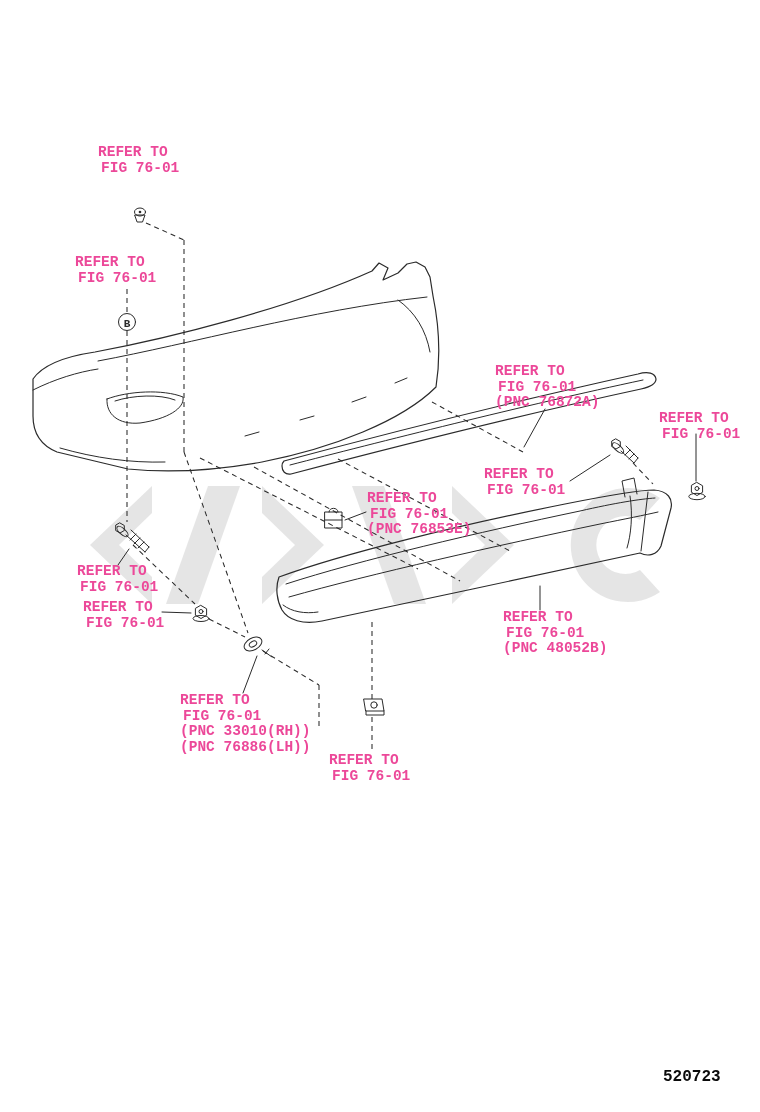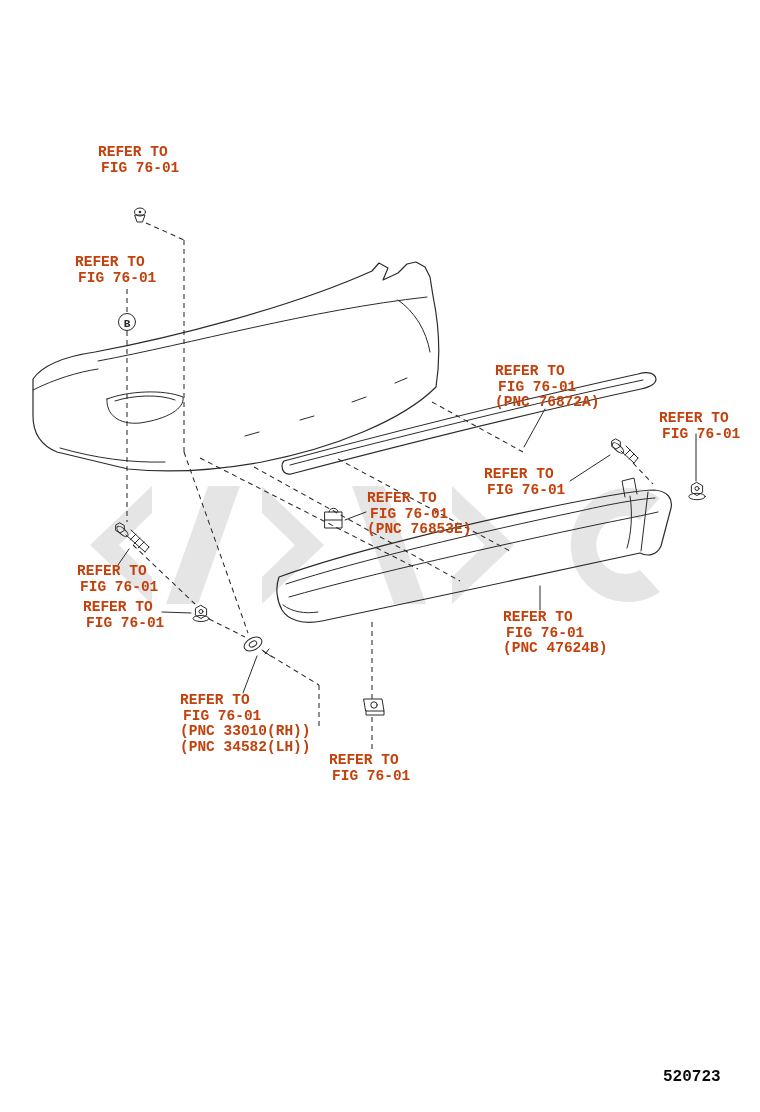--- a/index.html
+++ b/index.html
@@ -7,21 +7,21 @@
     width:760px;height:1112px;position:relative;background:#ffffff;
     font-family:"Liberation Mono","DejaVu Sans Mono",monospace;
     overflow:hidden;
   }
   #diagram-svg{position:absolute;left:0;top:0;}
   .ln{stroke:#2b2b2b;stroke-width:1.2;fill:none;stroke-linejoin:round;stroke-linecap:round;}
   .thin{stroke-width:1;}
   .dash{stroke:#2b2b2b;stroke-width:1.05;fill:none;stroke-dasharray:5 4;stroke-linecap:butt;}
   .wm{fill:#cfcfcf;fill-opacity:.55;stroke:none;}
   .ref-label{
-    position:absolute;color:#c2410c;font-weight:700;font-size:14.5px;
+    position:absolute;color:#ec4899;font-weight:700;font-size:14.5px;
     line-height:15.5px;white-space:nowrap;letter-spacing:0;
   }
   .ref-label .l2{padding-left:3px;}
   #fig-num{
     position:absolute;left:663px;top:1068px;color:#0a0a0a;
     font-weight:700;font-size:16px;letter-spacing:0;
   }
   .bmark{font-family:"Liberation Mono","DejaVu Sans Mono",monospace;font-size:11px;font-weight:700;fill:#2b2b2b;}
 </style>
 </head>
@@ -198,28 +198,28 @@
 </div>
 
 <div class="ref-label" style="left:83px;top:600px">
   <div class="l1">REFER TO</div>
   <div class="l2">FIG 76-01</div>
 </div>
 
 <div class="ref-label" style="left:503px;top:610px">
   <div class="l1">REFER TO</div>
   <div class="l2">FIG 76-01</div>
-  <div class="l3">(PNC 47624B)</div>
+  <div class="l3">(PNC 48052B)</div>
 </div>
 
 <div class="ref-label" style="left:180px;top:693px">
   <div class="l1">REFER TO</div>
   <div class="l2">FIG 76-01</div>
   <div class="l3">(PNC 33010(RH))</div>
-  <div class="l4">(PNC 34582(LH))</div>
+  <div class="l4">(PNC 76886(LH))</div>
 </div>
 
 <div class="ref-label" style="left:329px;top:753px">
   <div class="l1">REFER TO</div>
   <div class="l2">FIG 76-01</div>
 </div>
 
 <div id="fig-num">520723</div>
 
 </body></html>

